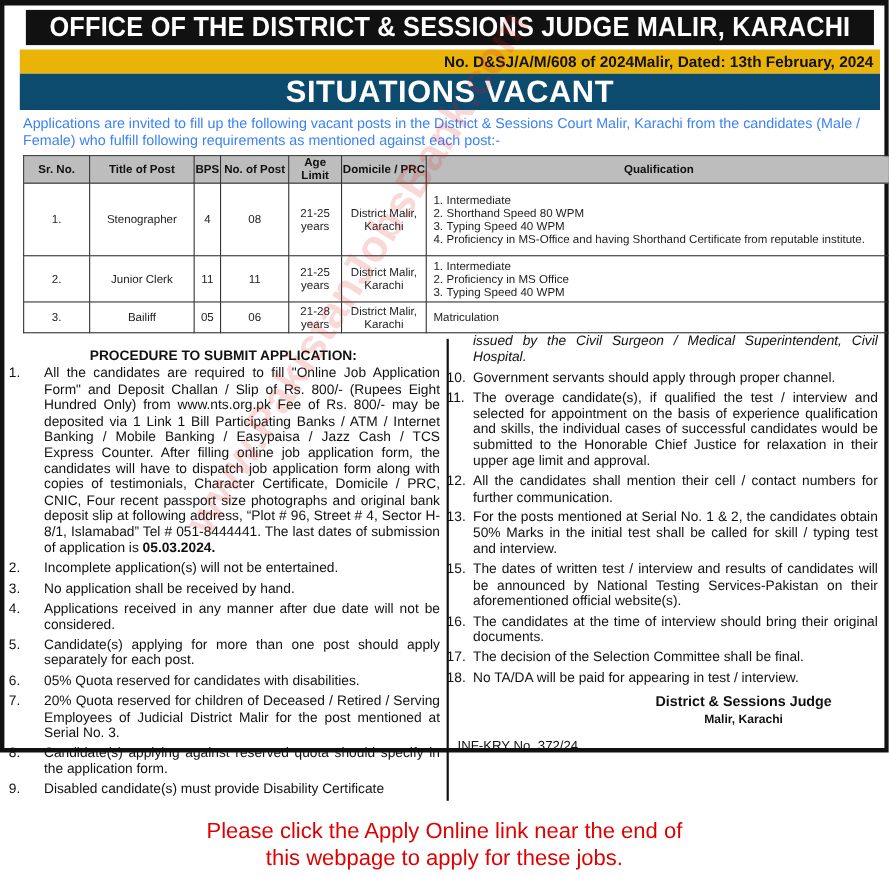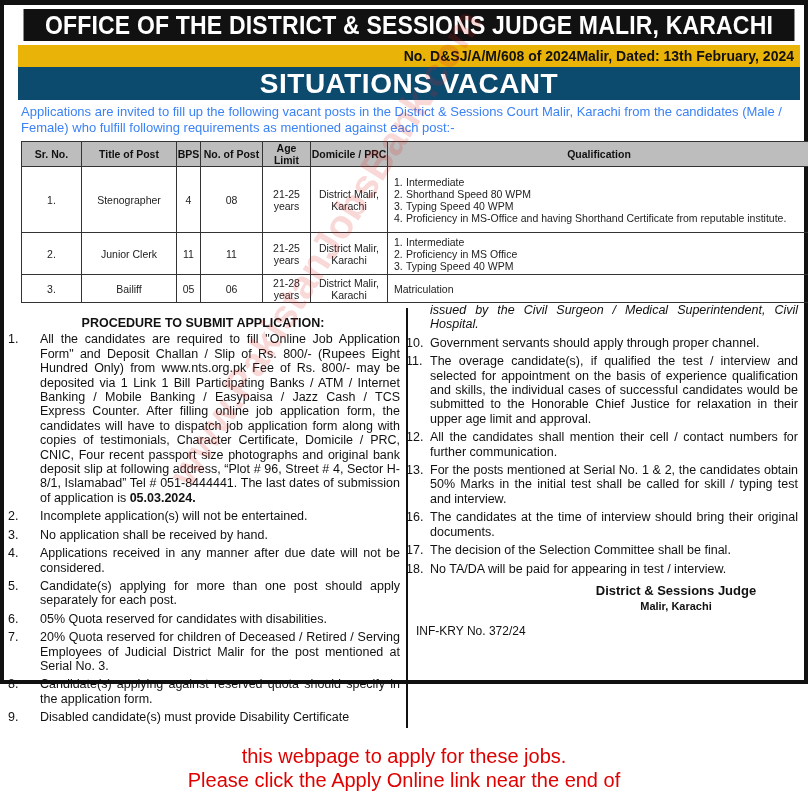--- a/index.html
+++ b/index.html
@@ -242,20 +242,24 @@
       </div>
     <div class="item">
         <span class="num">12.</span>
         <span class="txt">All the candidates shall mention their cell / contact numbers for further communication.</span>
       </div>
     <div class="item">
         <span class="num">13.</span>
         <span class="txt">For the posts mentioned at Serial No. 1 &amp; 2, the candidates obtain 50% Marks in the initial test shall be called for skill / typing test and interview.</span>
       </div>
     <div class="item">
+        <span class="num">15.</span>
+        <span class="txt">The dates of written test / interview and results of candidates will be announced by National Testing Services-Pakistan on their aforementioned official website(s).</span>
+      </div>
+    <div class="item">
         <span class="num">16.</span>
         <span class="txt">The candidates at the time of interview should bring their original documents.</span>
       </div>
     <div class="item">
         <span class="num">17.</span>
         <span class="txt">The decision of the Selection Committee shall be final.</span>
       </div>
     <div class="item">
         <span class="num">18.</span>
         <span class="txt">No TA/DA will be paid for appearing in test / interview.</span>
@@ -267,15 +271,15 @@
     </div>
     <div class="footer-row">
       <span class="inf">INF-KRY No. 372/24</span>
     </div>
   </div>
 </div>
 
 <div class="watermark">www.PakistanJobsBank.com</div>
 
 <div class="notice">
+  <div>Please click the Apply Online link near the end of</div>
   <div>this webpage to apply for these jobs.</div>
-  <div>Please click the Apply Online link near the end of</div>
 </div>
 
 </body></html>

